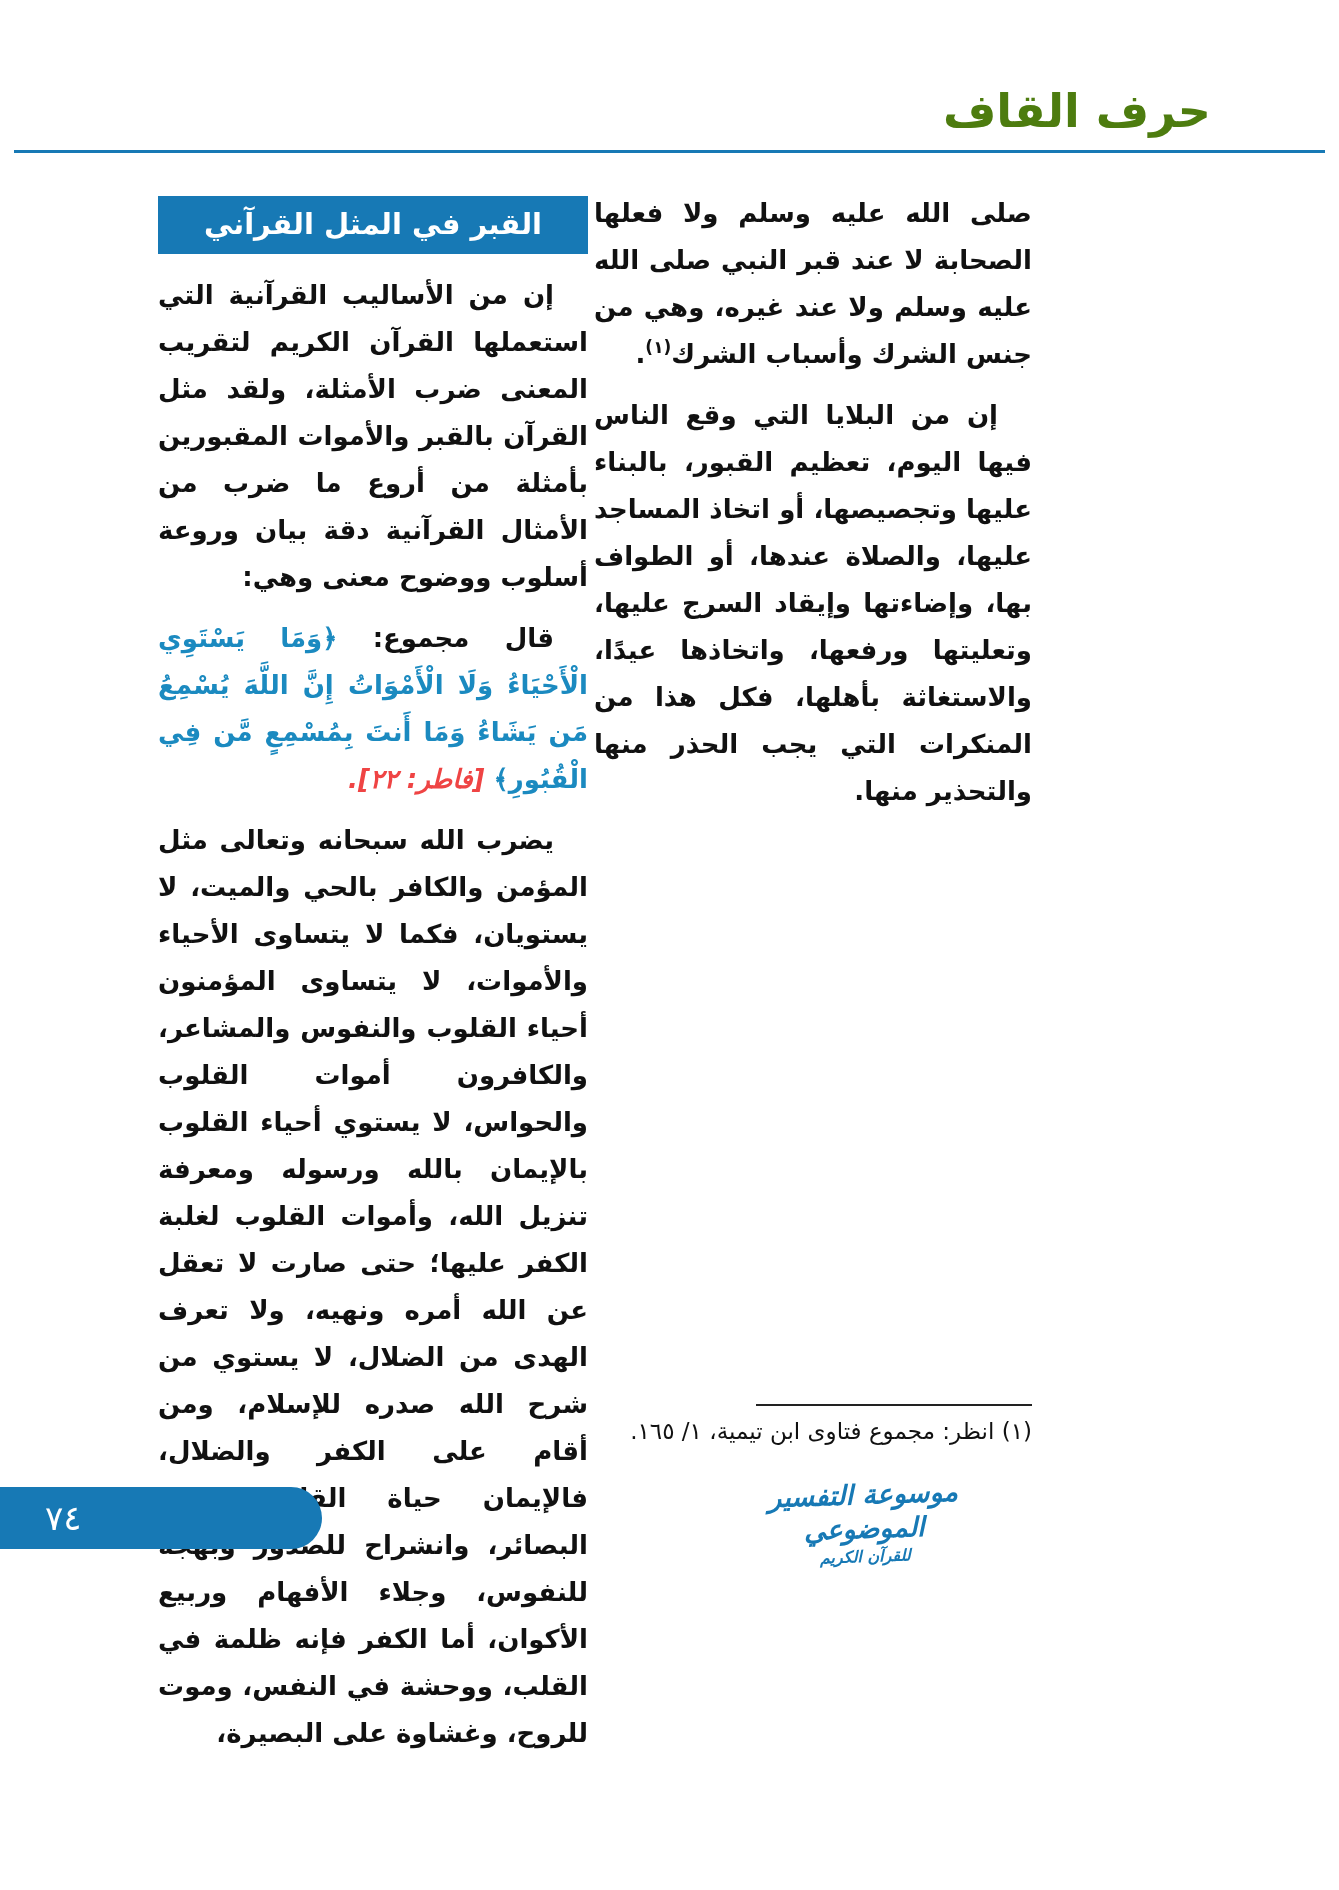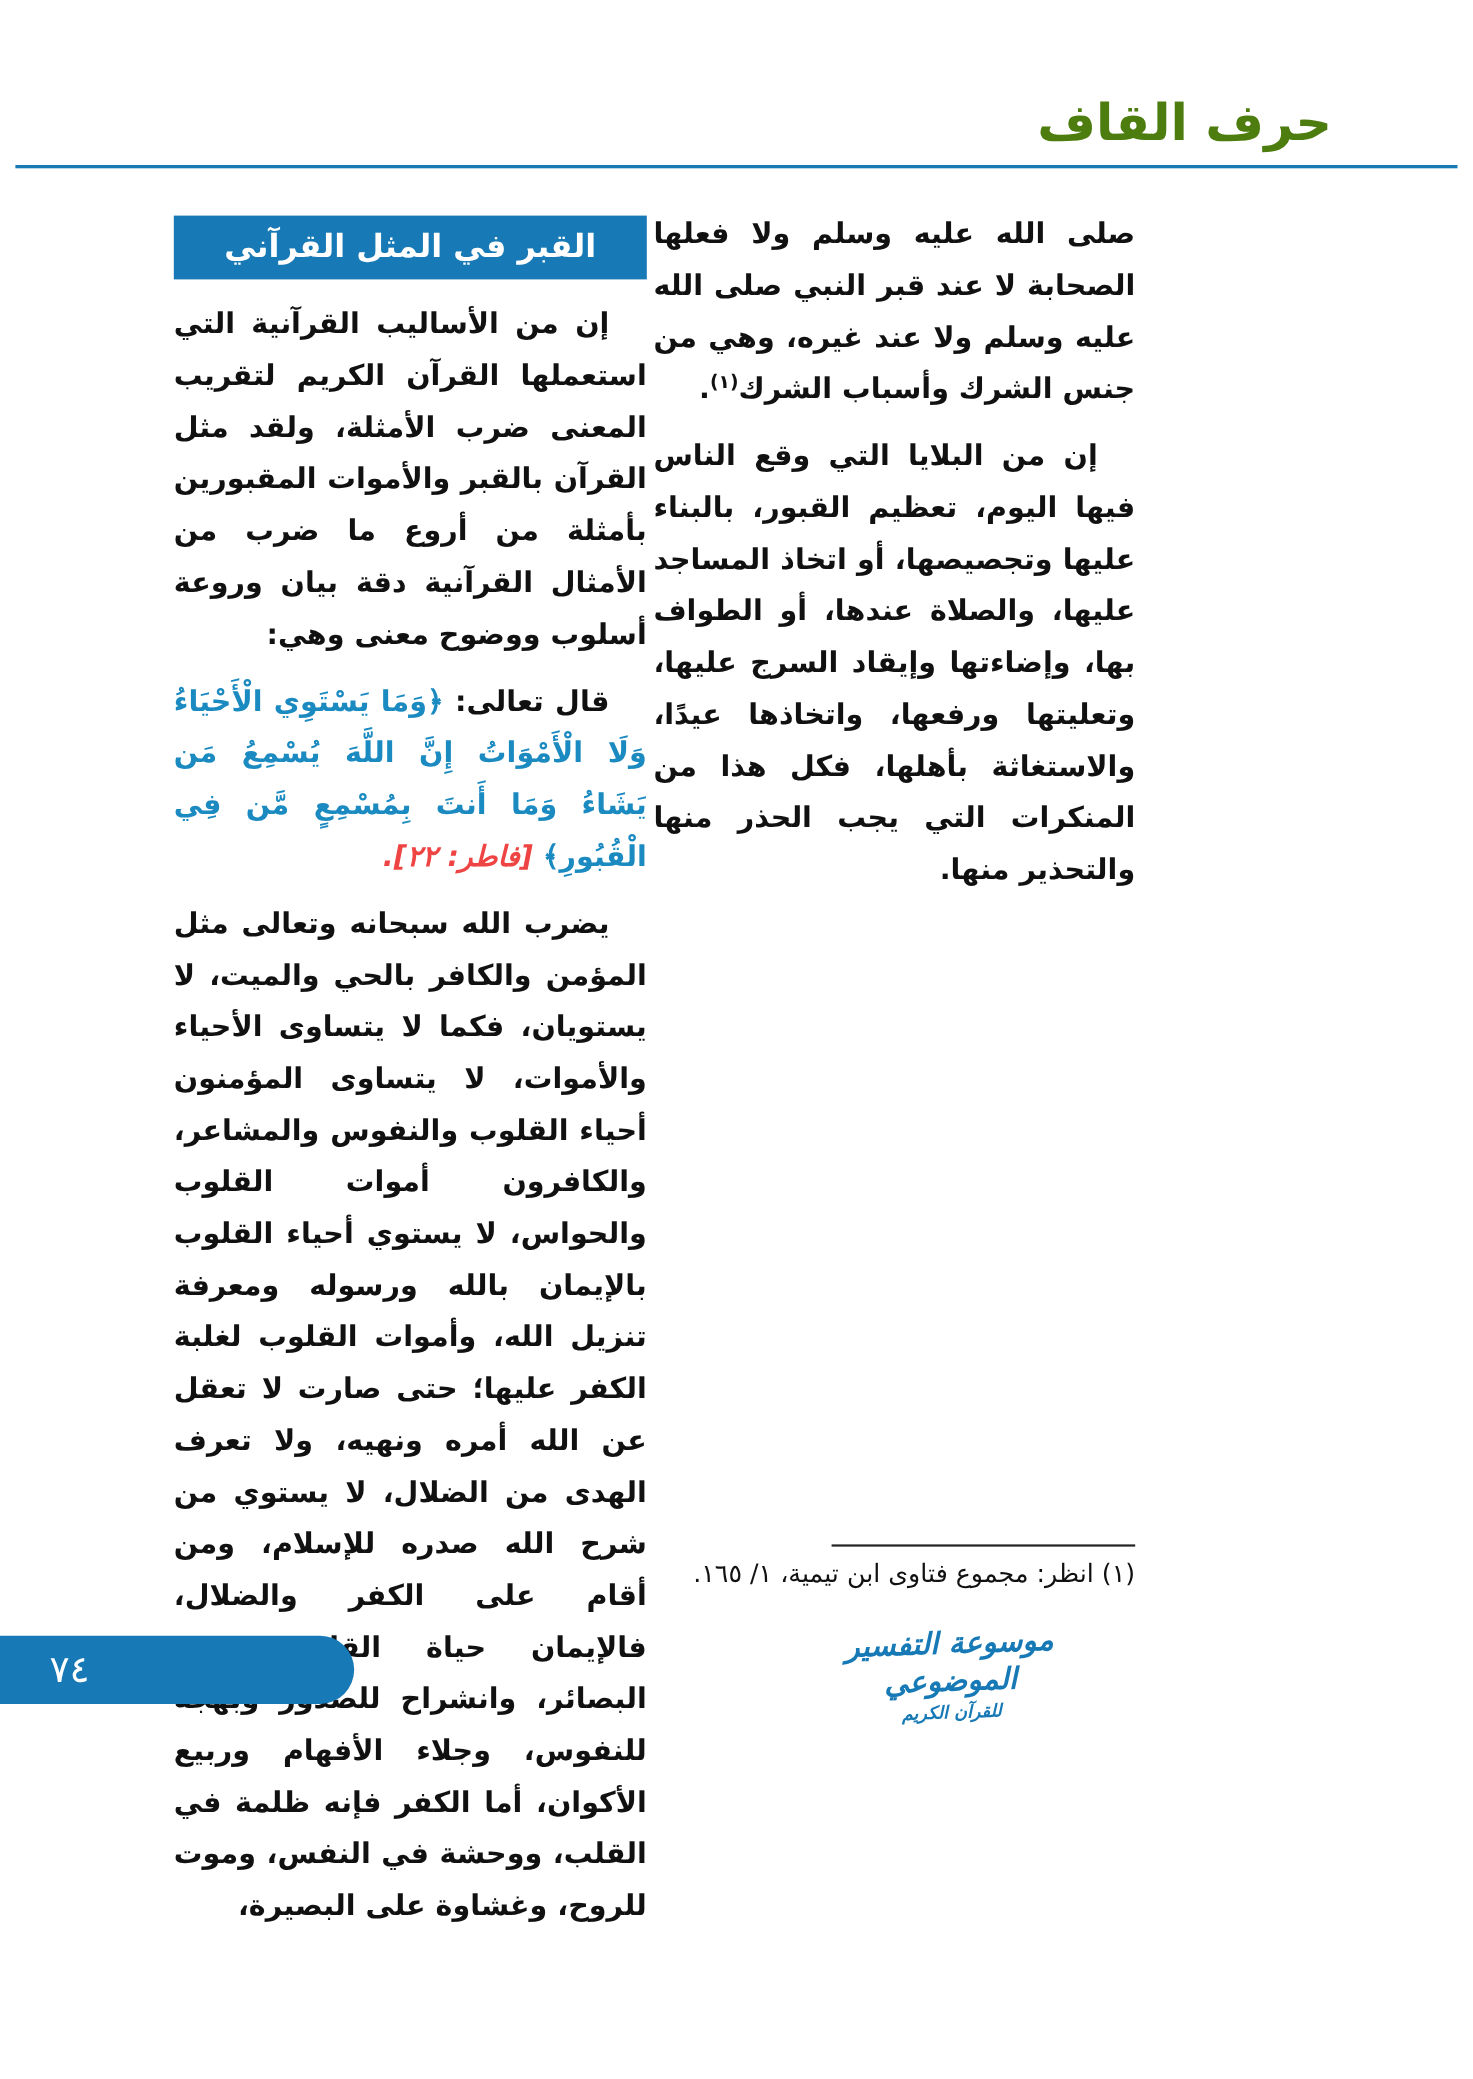--- a/index.html
+++ b/index.html
@@ -162,21 +162,21 @@
     <p style="text-indent:0;">
       <span>صلى الله عليه وسلم ولا فعلها الصحابة لا عند قبر النبي صلى الله عليه وسلم ولا عند غيره، وهي من جنس الشرك وأسباب الشرك</span><sup class="fn-marker">(١)</sup><span>.</span>
     </p>
     <p>إن من البلايا التي وقع الناس فيها اليوم، تعظيم القبور، بالبناء عليها وتجصيصها، أو اتخاذ المساجد عليها، والصلاة عندها، أو الطواف بها، وإضاءتها وإيقاد السرج عليها، وتعليتها ورفعها، واتخاذها عيدًا، والاستغاثة بأهلها، فكل هذا من المنكرات التي يجب الحذر منها والتحذير منها.</p>
   </div>
 
   <div class="col col-left">
     <div class="section-title-box">القبر في المثل القرآني</div>
     <p>إن من الأساليب القرآنية التي استعملها القرآن الكريم لتقريب المعنى ضرب الأمثلة، ولقد مثل القرآن بالقبر والأموات المقبورين بأمثلة من أروع ما ضرب من الأمثال القرآنية دقة بيان وروعة أسلوب ووضوح معنى وهي:</p>
     <p>
-      <span class="verse-black">قال تعالى: </span><span class="verse-text">﴿وَمَا يَسْتَوِي الْأَحْيَاءُ وَلَا الْأَمْوَاتُ إِنَّ اللَّهَ يُسْمِعُ مَن يَشَاءُ وَمَا أَنتَ بِمُسْمِعٍ مَّن فِي الْقُبُورِ﴾</span><span class="verse-ref"> [فاطر: ٢٢].</span>
+      <span class="verse-black">قال مجموع: </span><span class="verse-text">﴿وَمَا يَسْتَوِي الْأَحْيَاءُ وَلَا الْأَمْوَاتُ إِنَّ اللَّهَ يُسْمِعُ مَن يَشَاءُ وَمَا أَنتَ بِمُسْمِعٍ مَّن فِي الْقُبُورِ﴾</span><span class="verse-ref"> [فاطر: ٢٢].</span>
     </p>
     <p>يضرب الله سبحانه وتعالى مثل المؤمن والكافر بالحي والميت، لا يستويان، فكما لا يتساوى الأحياء والأموات، لا يتساوى المؤمنون أحياء القلوب والنفوس والمشاعر، والكافرون أموات القلوب والحواس، لا يستوي أحياء القلوب بالإيمان بالله ورسوله ومعرفة تنزيل الله، وأموات القلوب لغلبة الكفر عليها؛ حتى صارت لا تعقل عن الله أمره ونهيه، ولا تعرف الهدى من الضلال، لا يستوي من شرح الله صدره للإسلام، ومن أقام على الكفر والضلال، فالإيمان حياة القلوب ونور البصائر، وانشراح للصدور وبهجة للنفوس، وجلاء الأفهام وربيع الأكوان، أما الكفر فإنه ظلمة في القلب، ووحشة في النفس، وموت للروح، وغشاوة على البصيرة،</p>
   </div>
 
   <div class="footnote-rule"></div>
   <div class="footnote">(١) انظر: مجموع فتاوى ابن تيمية، ١/ ١٦٥.</div>
 
   <div class="footer-logo">
     <div class="logo-line1">موسوعة التفسير الموضوعي</div>
     <div class="logo-line2">للقرآن الكريم</div>

